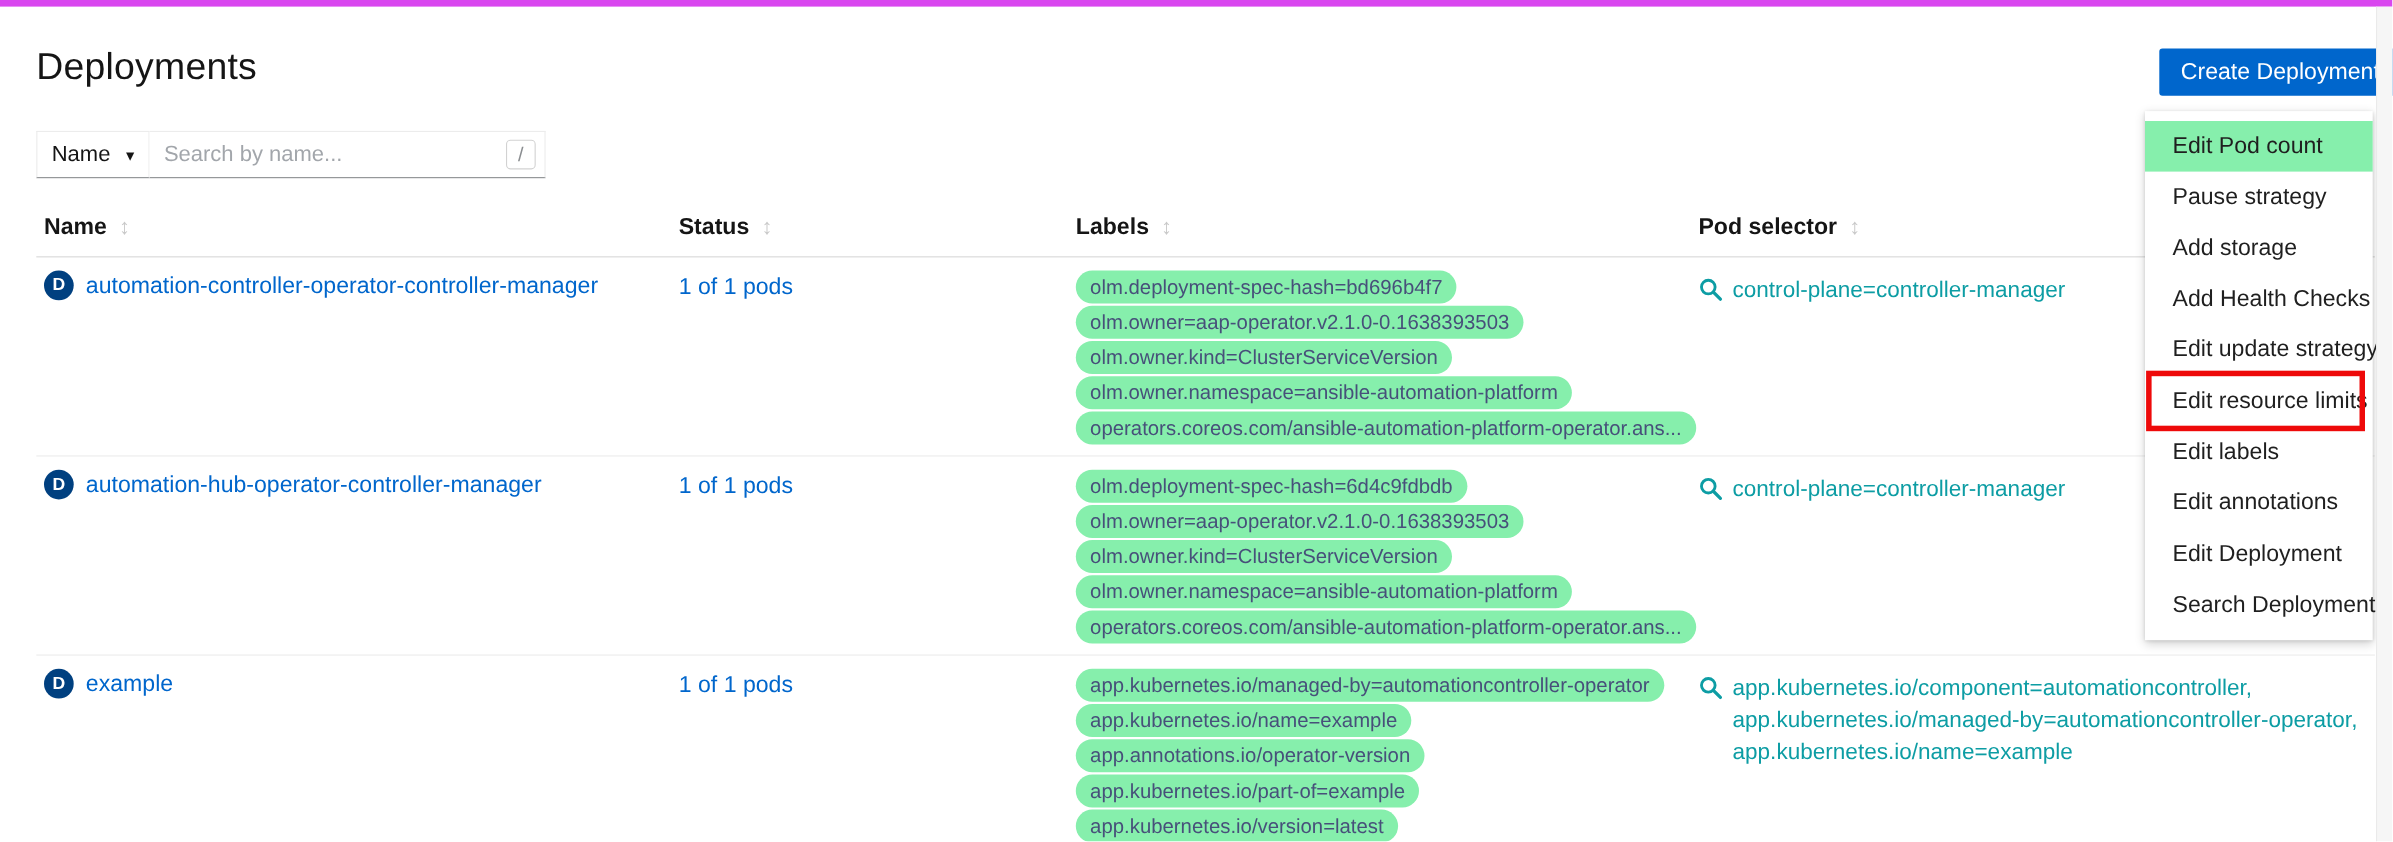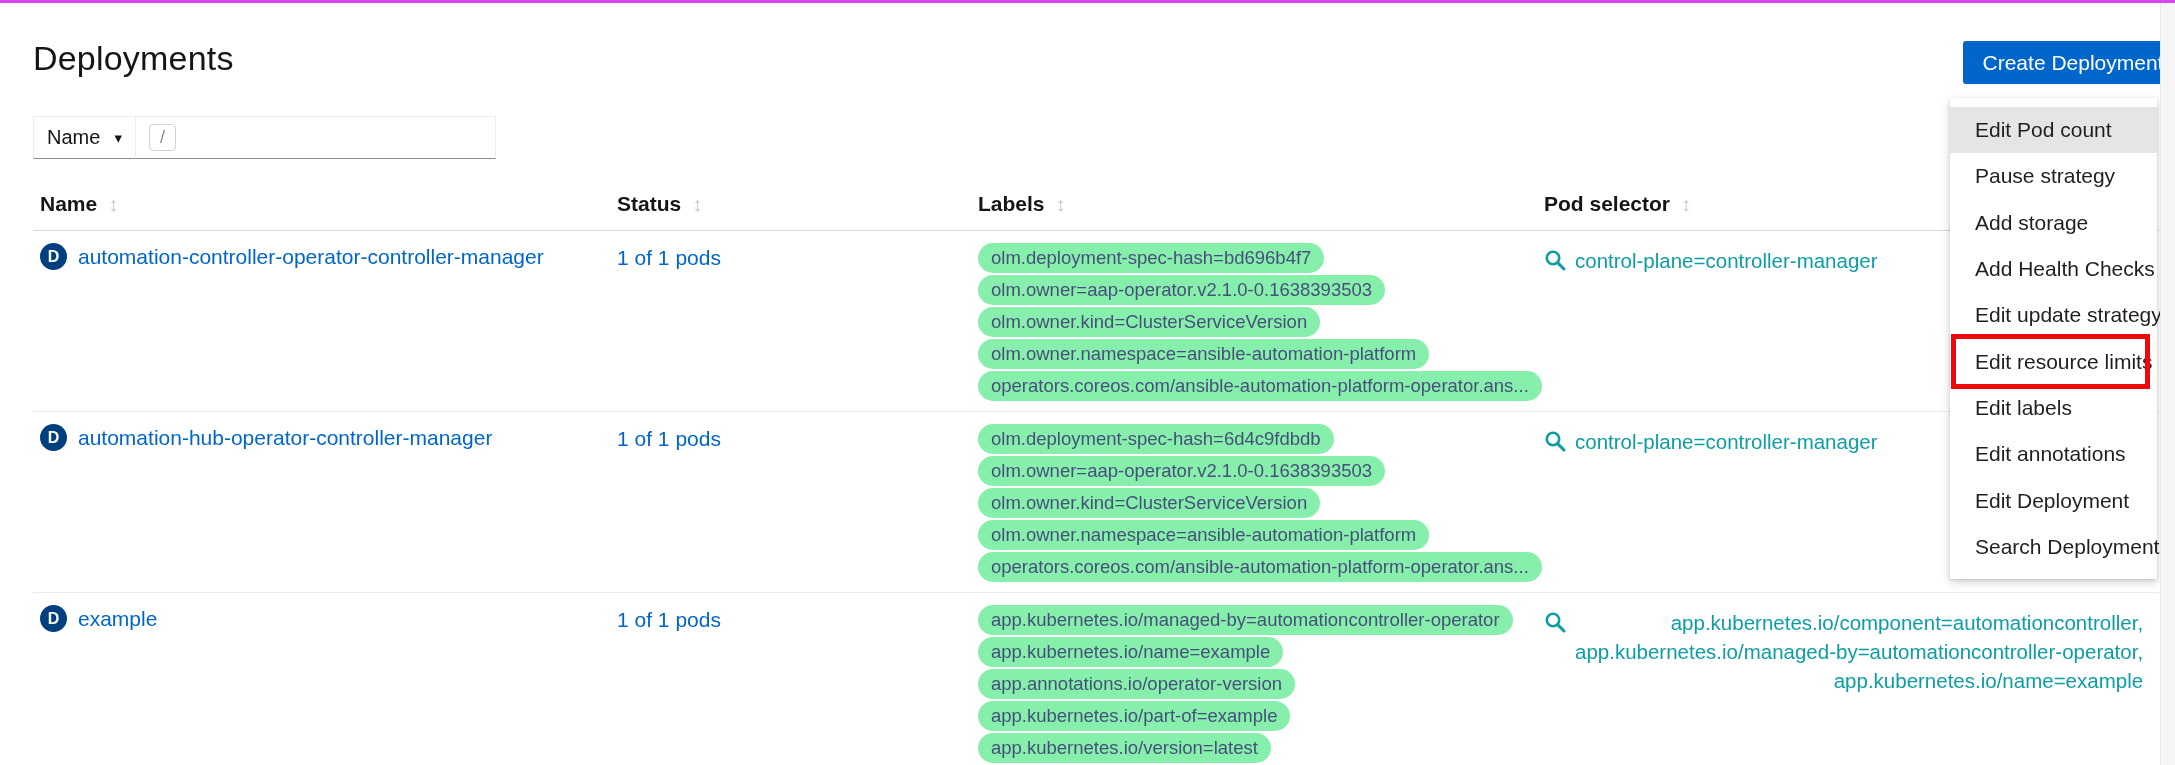--- a/index.html
+++ b/index.html
@@ -1,18 +1,18 @@
 <!DOCTYPE html>
 <html><head>
 <meta charset="utf-8">
 <style>
   * { margin:0; padding:0; box-sizing:border-box; }
   html,body { width:2175px; height:765px; }
   body { font-family:"Liberation Sans", sans-serif; background:#fff; overflow:hidden; }
-  .app { position:relative; width:2175px; height:765px; background:#fff; border-top:3px solid #d946ef; overflow:hidden; }
+  .app { position:relative; width:2175px; height:765px; background:#fff; border-top:6px solid #d946ef; overflow:hidden; }
 
   
   .page-title { position:absolute; left:33px; top:36px; font-size:34px; font-weight:500; color:#151515; letter-spacing:.2px; }
   .create-btn { position:absolute; left:1963px; top:38px; width:220px; height:43px; background:#0066cc; color:#fff;
     border:none; border-radius:3px; font-size:21px; font-family:inherit; cursor:pointer; }
 
   
   .filter-bar { position:absolute; left:33px; top:113px; height:43px; display:flex; }
   .filter-type { width:103px; background:#fff; border:1px solid #ececec; border-bottom:1px solid #8a8d90;
     display:flex; align-items:center; justify-content:space-between; padding:0 13px; font-size:20px; color:#151515; cursor:pointer; }
@@ -31,32 +31,32 @@
   .sort-icon { color:#c9c9c9; font-size:20px; font-weight:400; cursor:pointer; }
   .trow { border-bottom:1px solid #ebebeb; padding-top:12px; padding-bottom:10px; align-items:start; }
   .name-cell { display:flex; align-items:center; gap:11px; }
   .badge { width:27px; height:27px; border-radius:50%; background:#004080; color:#fff; font-size:16px; font-weight:700;
     display:flex; align-items:center; justify-content:center; flex:0 0 27px; }
   .res-link { color:#0066cc; font-size:21px; text-decoration:none; cursor:pointer; }
   .status-cell { padding-top:3px; }
   .chips { display:flex; flex-direction:column; align-items:flex-start; gap:2px; }
   .chip { background:#86efac; border-radius:16px; padding:3px 13px; font-size:18.5px; color:#47507a; line-height:24px; white-space:nowrap; }
   .podsel { display:flex; gap:9px; align-items:flex-start; padding-top:3px; cursor:pointer; }
-  .podsel-lines { display:flex; flex-direction:column;align-items:flex-end; }
+  .podsel-lines { display:flex; flex-direction:column; }
   .podsel-line { color:#0d9da4; font-size:20.5px; line-height:29px; white-space:nowrap; }
   .search-svg { margin-top:3px; flex:0 0 auto; }
   .kebab { display:flex; flex-direction:column; gap:4px; align-items:center; padding-top:8px; cursor:pointer; width:14px; margin-left:18px; }
   .kebab span { width:5px; height:5px; border-radius:50%; background:#151515; }
 
   
   .menu { position:absolute; left:1950px; top:95px; width:207px; background:#fff; padding:9px 0;
     box-shadow:0 3px 9px rgba(0,0,0,.18), 0 1px 3px rgba(0,0,0,.12); }
   .menu-item { position:relative; height:46.3px; display:flex; align-items:center; padding-left:25px;
     font-size:21px; color:#1f1f1f; cursor:pointer; white-space:nowrap; }
-  .menu-item.highlighted { background:#e5e5e5; }
+  .menu-item.highlighted { background:#86efac; }
   .menu-item.annotated::after { content:''; position:absolute; left:1px; right:7px; top:-4px; bottom:-4px;
     border:5px solid #ee0a0a; pointer-events:none; }
 
   
   .scrollbar-track { position:absolute; right:0; top:0; width:15px; height:765px; background:#f6f6f6; border-left:1px solid #eaeaea; }
 </style>
 </head>
 <body>
 
 <div class="app">
@@ -64,20 +64,21 @@
   <h1 class="page-title">Deployments</h1>
 
   <button class="create-btn">Create Deployment</button>
 
   <div class="filter-bar">
     <div class="filter-type">
       <span>Name</span>
       <span class="caret">▾</span>
     </div>
     <div class="search-box">
+      <input placeholder="Search by name..." style="">
       <span class="slash-badge">/</span>
     </div>
   </div>
 
   <div class="table">
     <div class="thead" id="thead">
         <div class="th">
           <span>Name</span>
           <span class="sort-icon">↕</span>
         </div>

